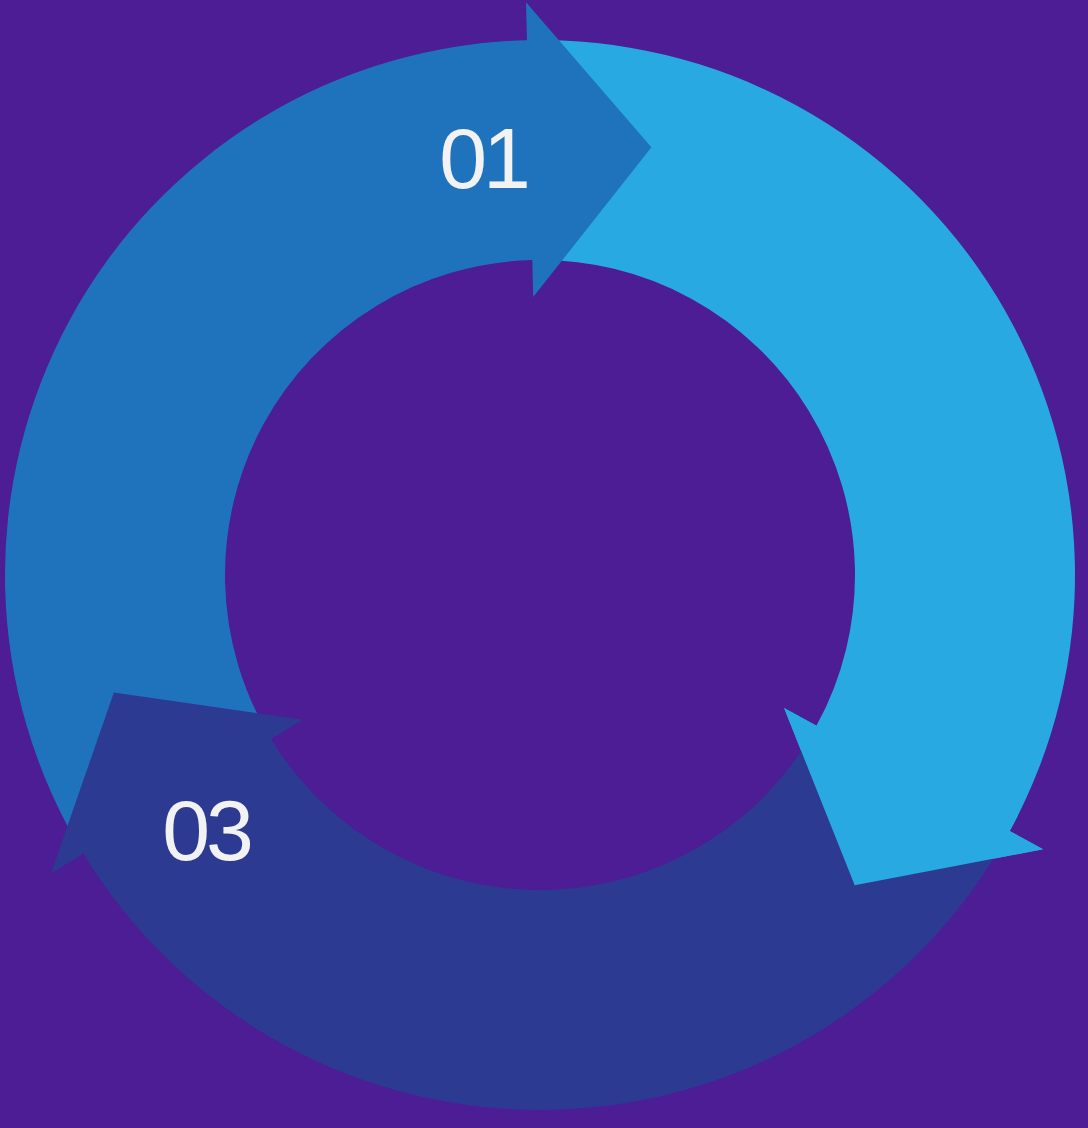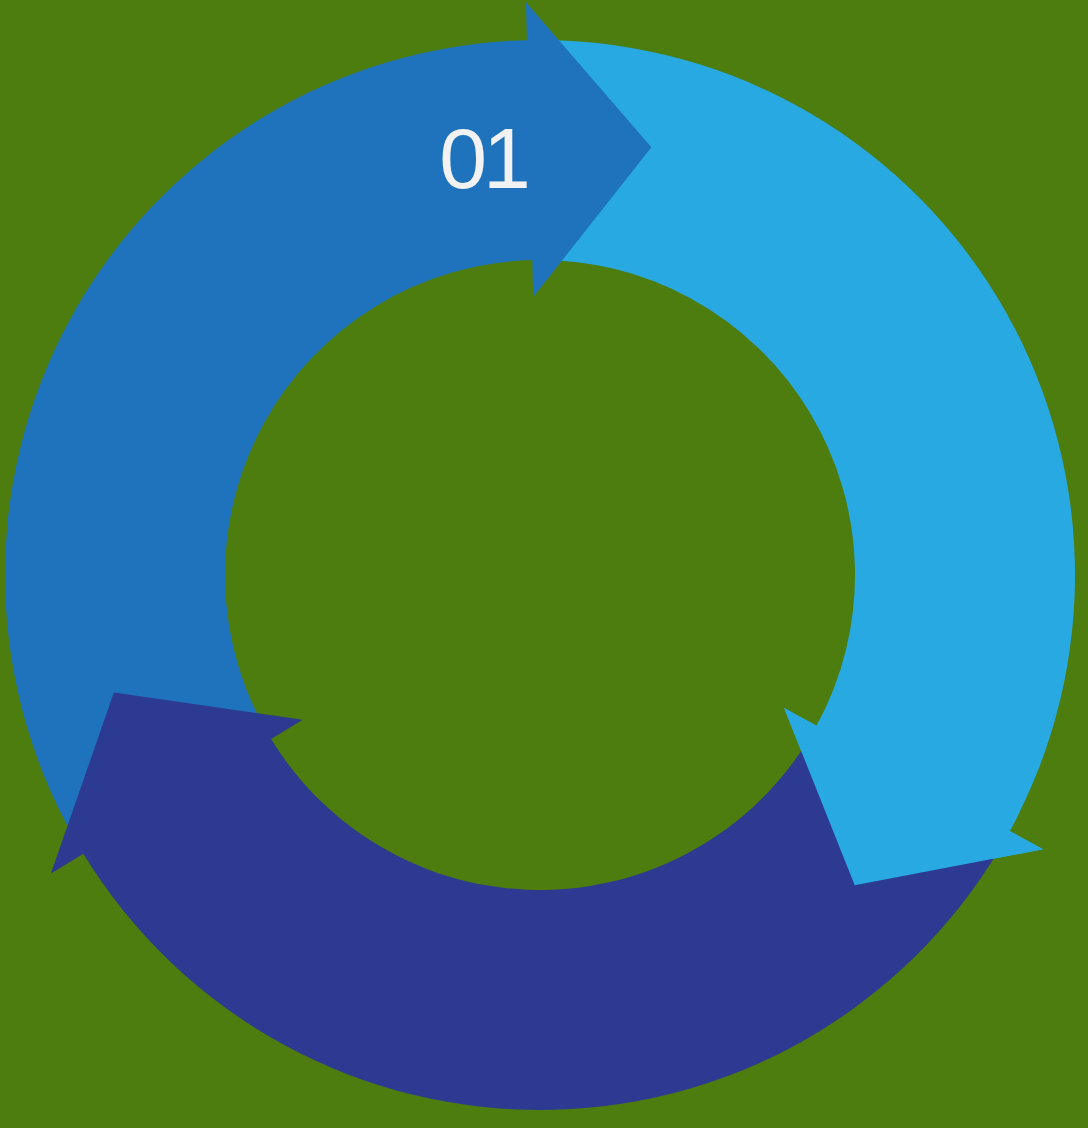--- a/index.html
+++ b/index.html
@@ -29,21 +29,22 @@
     font-weight: 400;
     letter-spacing: -4px;
     line-height: 1;
     white-space: nowrap;
     user-select: none;
   }
 </style>
 </head>
 <body style="background: rgb(0, 0, 0);">
 
-<div class="stage" id="stage" style="background: #4d7c0f;">
+<div class="stage" id="stage" style="background: #4c1d95;">
   <svg id="ring-svg" viewBox="0 0 1088 1128">
       <path d="M 526.93 40.16 A 535 535 0 0 1 1009.72 831.10 L 1043.08 849.29 L 854.72 885.35 L 784.08 708.08 L 816.56 725.79 A 315 315 0 0 0 532.30 260.09 Z" fill="#29A9E1"></path>
       <path d="M 83.35 853.74 A 535 535 0 0 1 526.93 40.16 L 526.00 2.17 L 651.41 147.27 L 533.21 297.08 L 532.30 260.09 A 315 315 0 0 0 271.13 739.12 Z" fill="#1F73BD"></path>
       <path d="M 1009.72 831.10 A 535 535 0 0 1 83.35 853.74 L 50.92 873.54 L 113.87 692.38 L 302.71 719.84 L 271.13 739.12 A 315 315 0 0 0 816.56 725.79 Z" fill="#2C3A92"></path>
       <path d="M 1018.37 814.55 A 535 535 0 0 1 1009.72 831.10 L 1043.08 849.29 L 854.72 885.35 L 784.08 708.08 L 816.56 725.79 A 315 315 0 0 0 821.66 716.04 Z" fill="#29A9E1"></path>
     </svg>
   <div class="seg-label" id="label-0" style="left: 483px; top: 161px; color: rgb(242, 242, 242);">01</div>
+  <div class="seg-label" id="label-2" style="left: 206px; top: 833px; color: rgb(242, 242, 242);">03</div>
 </div>
 
 </body></html>

